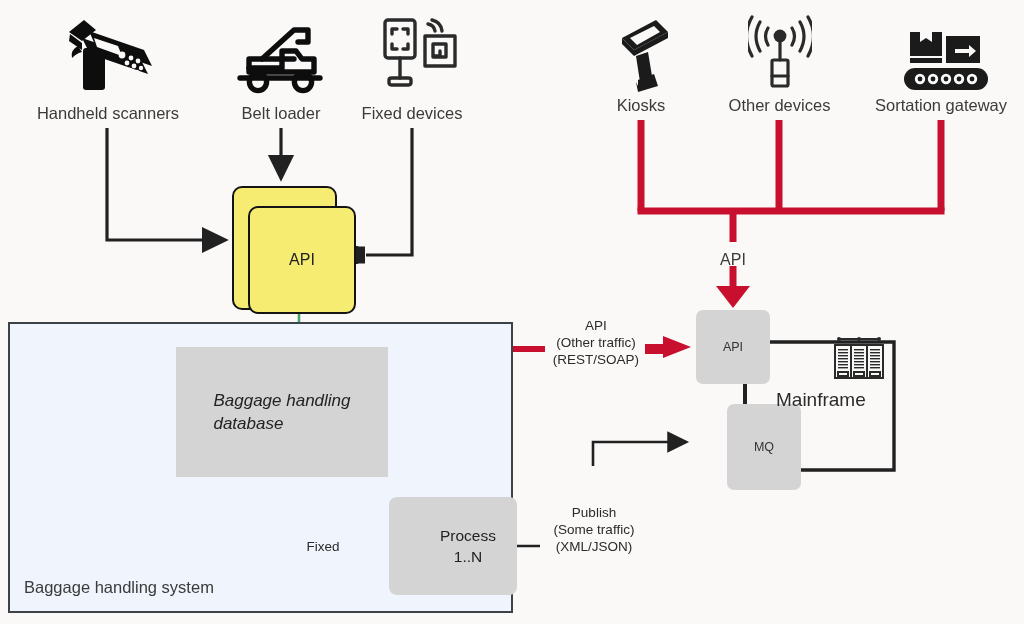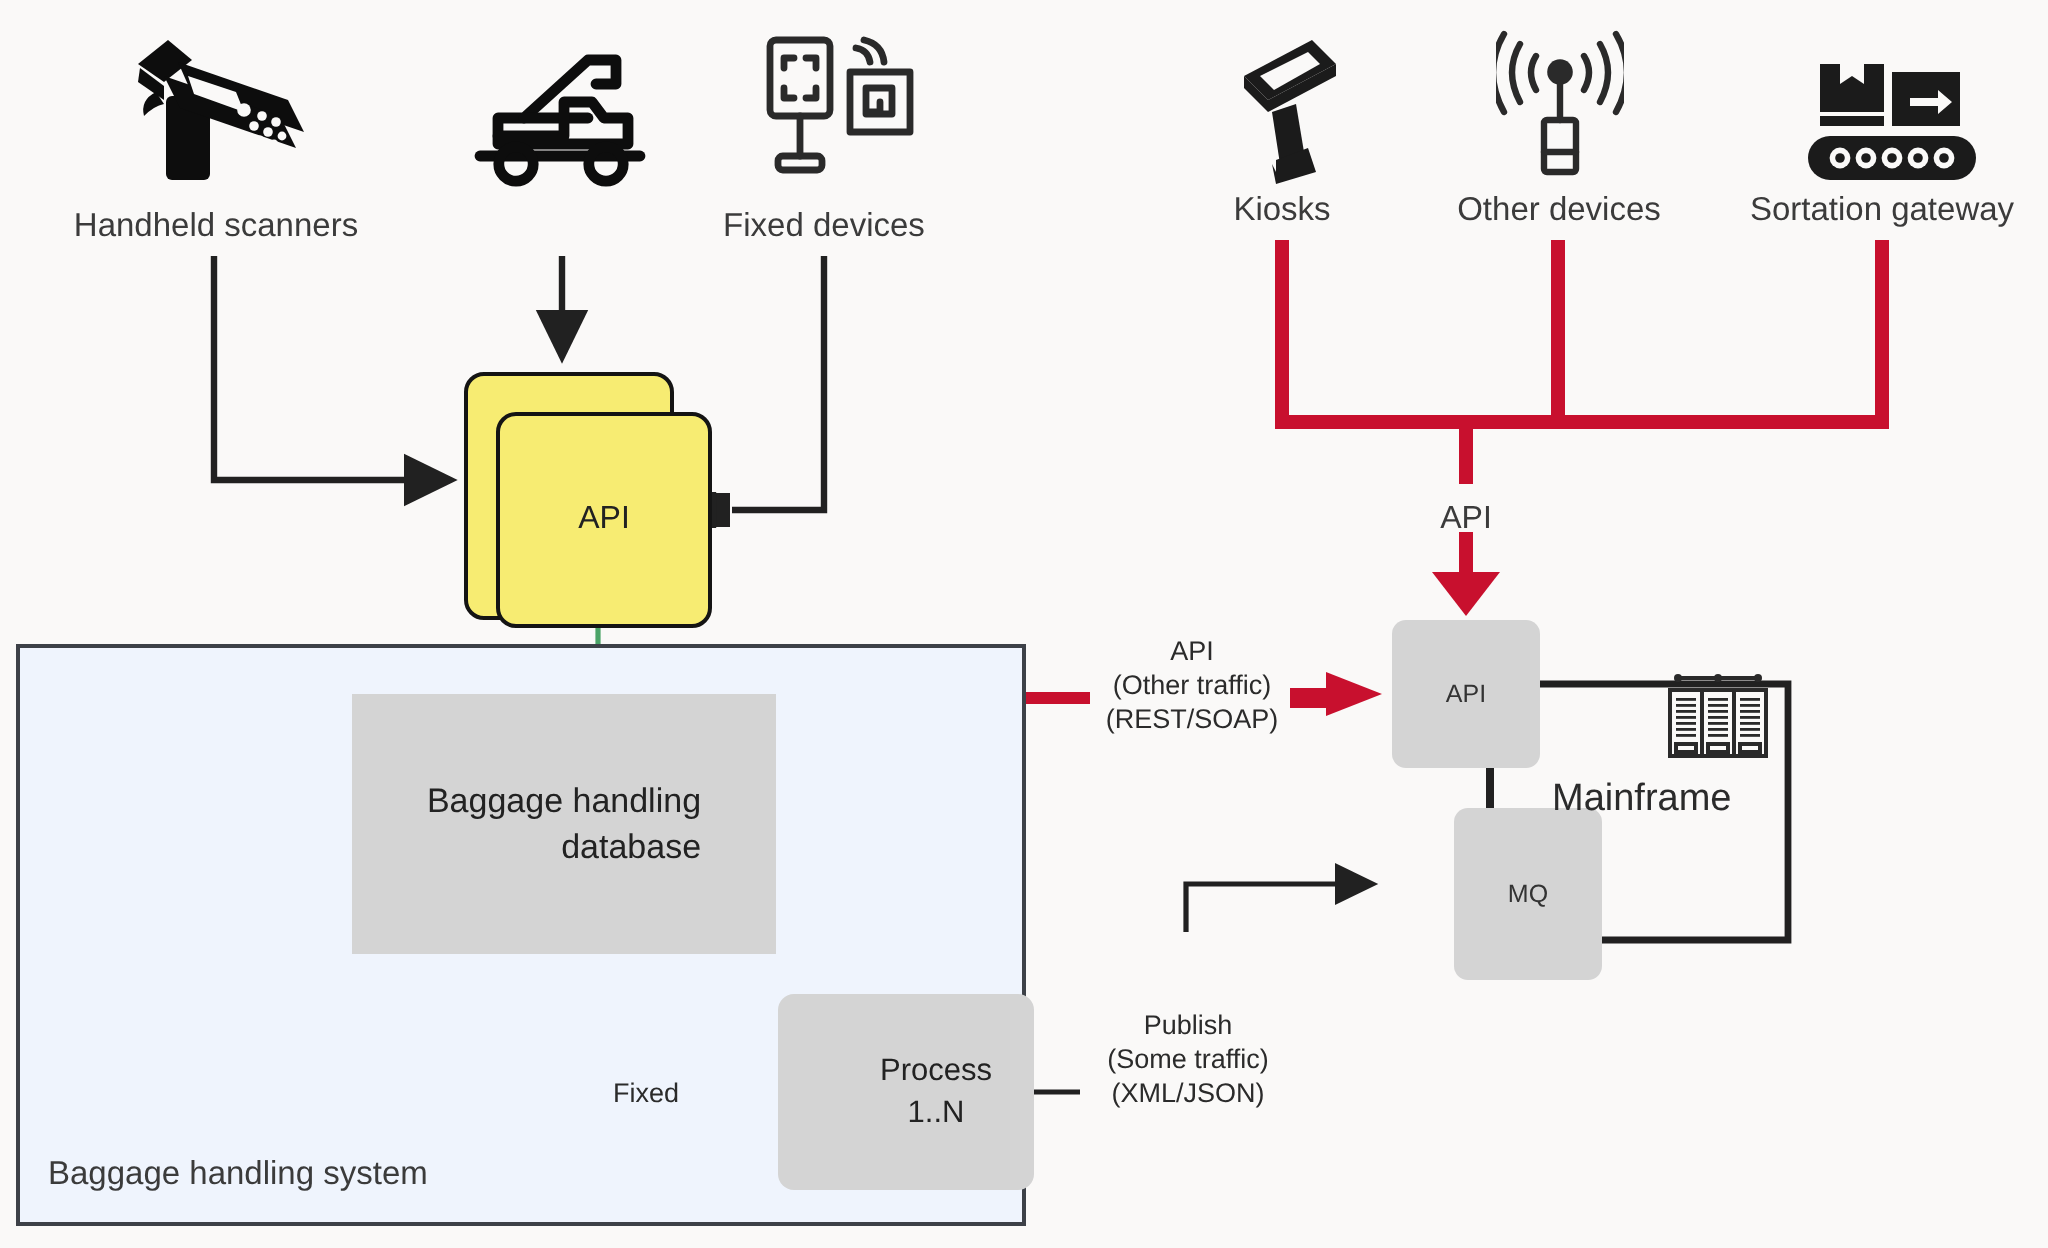--- a/index.html
+++ b/index.html
@@ -37,21 +37,21 @@
     box-sizing:border-box;
   }
   .bhs-title{
     position:absolute;left:24px;top:578px;
     font-size:16.5px;color:#3b3b3b;white-space:nowrap;
   }
   .db-box{
     position:absolute;left:176px;top:347px;width:212px;height:130px;
     background:#d4d4d4;
     display:flex;align-items:center;justify-content:center;
-    text-align:right;color:#222;font-size:17px;line-height:23px;
+    text-align:left;color:#222;font-size:17px;line-height:23px;font-style:italic;
   }
   .proc-box{
     position:absolute;left:389px;top:497px;width:98px;height:98px;
     background:#d4d4d4;border-radius:8px;
     display:flex;align-items:center;justify-content:center;
     text-align:center;color:#222;font-size:15.5px;line-height:21px;padding-left:30px;
   }
   .api-card{
     position:absolute;
     background:#f7ec72;border:2.6px solid #141414;border-radius:10px;
@@ -246,20 +246,21 @@
         <circle cx="20" cy="61" r="2.4"></circle>
           <circle cx="33" cy="61" r="2.4"></circle>
         <circle cx="46" cy="61" r="2.4"></circle>
           <circle cx="59" cy="61" r="2.4"></circle>
         <circle cx="72" cy="61" r="2.4"></circle>
       </g>
     </svg>
   </div>
 
   <div class="lbl" style="left:0;top:103px;width:216px;">Handheld scanners</div>
+  <div class="lbl" style="left:206px;top:103px;width:150px;">Belt loader</div>
   <div class="lbl" style="left:338px;top:103px;width:148px;">Fixed devices</div>
 
   <div class="lbl" style="left:571px;top:95px;width:140px;">Kiosks</div>
   <div class="lbl" style="left:702px;top:95px;width:155px;">Other devices</div>
   <div class="lbl" style="left:851px;top:95px;width:180px;">Sortation gateway</div>
 
   <div class="api-card back"></div>
   <div class="api-card front">
     <span>API</span>
   </div>

